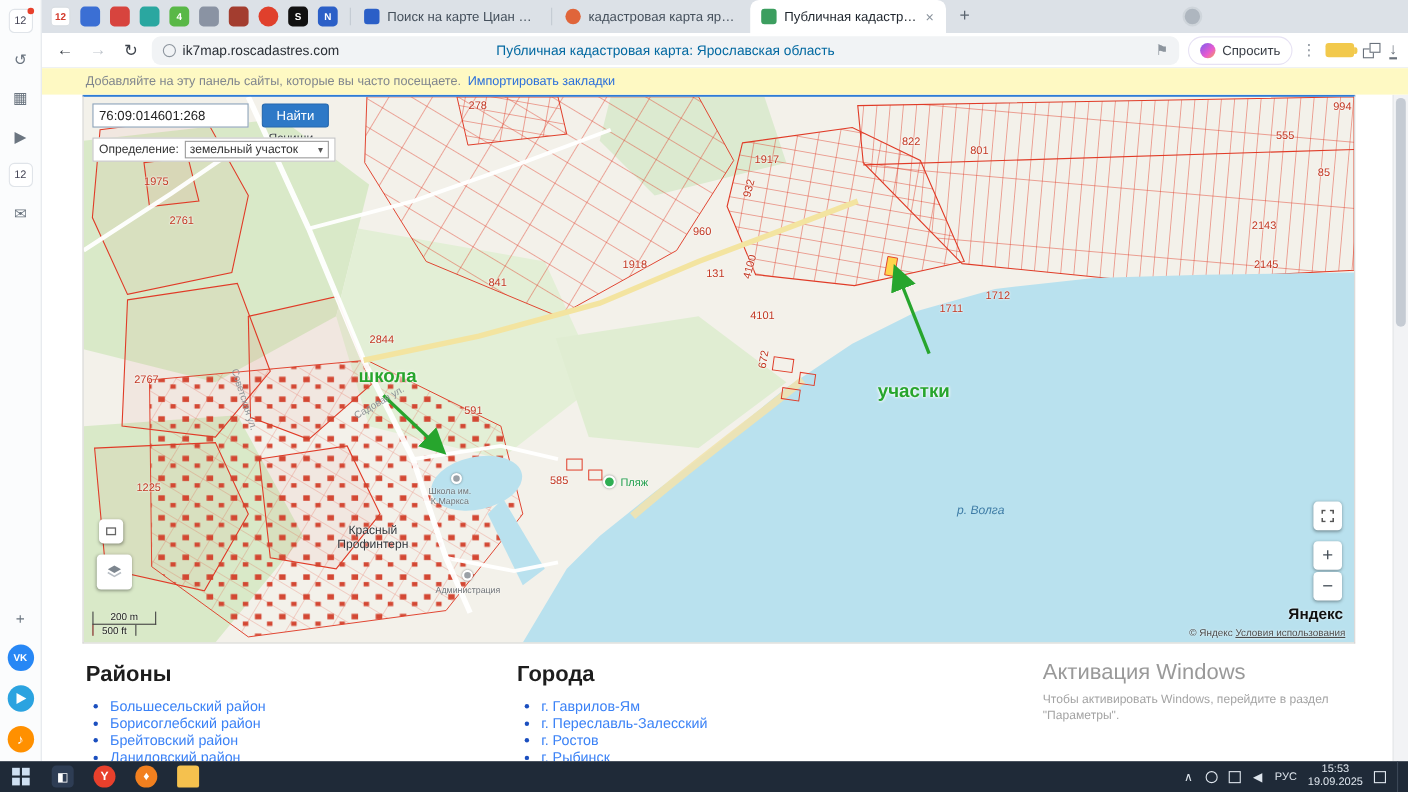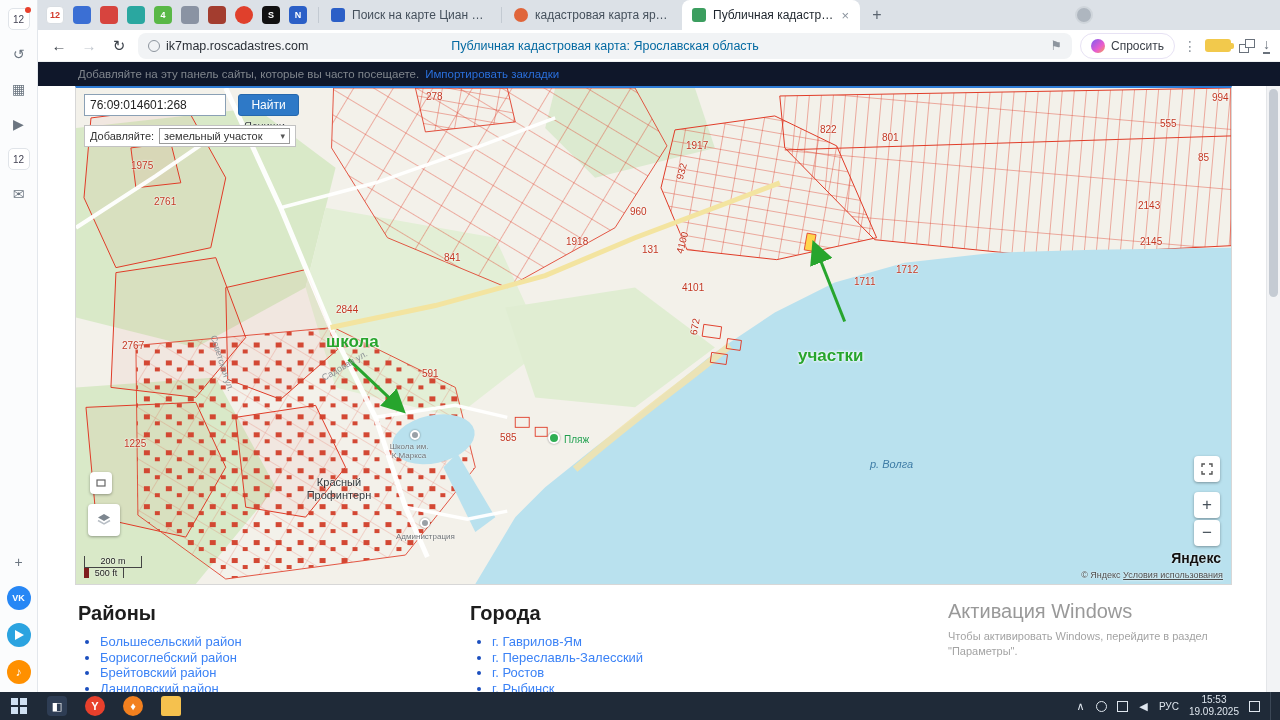--- a/index.html
+++ b/index.html
@@ -43,21 +43,21 @@
   .ask .spark { width:14px; height:14px; border-radius:50%; background:linear-gradient(135deg,#7b5cf0,#e85bd0 60%,#f6a14d); }
   .kebab { color:#8d959e; font-size:14px; }
   .batt { width:26px; height:13px; background:#f2c94c; border-radius:3px; position:relative; }
   .batt:after { content:""; position:absolute; right:-3px; top:3.5px; width:3px; height:6px; background:#f2c94c; border-radius:0 2px 2px 0; }
   .sqs { position:relative; width:16px; height:14px; }
   .sqs i { position:absolute; width:10px; height:9px; border:1.4px solid #6a727c; background:#fff; }
   .sqs i:first-child { left:0; bottom:0; } .sqs i:last-child { right:0; top:0; }
   .dl { color:#6a727c; font-size:14px; border-bottom:2px solid #6a727c; line-height:12px; height:16px; }
 
   
-  .notif { position:absolute; left:38px; right:0; top:62px; height:24px; background:#0f172a; display:flex; align-items:center; padding-left:40px; gap:6px; font-size:11.5px; color:#80868d; z-index:20; }
+  .notif { position:absolute; left:38px; right:0; top:62px; height:24px; background:#fef9c3; display:flex; align-items:center; padding-left:40px; gap:6px; font-size:11.5px; color:#80868d; z-index:20; }
   .notif a { color:#2a6fdb; text-decoration:none; }
 
   
   .page { position:absolute; left:38px; right:0; top:86px; bottom:28px; background:#fff; overflow:hidden; }
 
   
   .map { position:absolute; left:37px; top:0; width:1157px; height:499px; border-top:2px solid #2e7cd6; border-left:1px solid #d7d7d7; border-right:1px solid #d7d7d7; border-bottom:1px solid #d7d7d7; overflow:hidden; background:#f3f1ea; }
   .map svg.bg { position:absolute; left:0; top:0; width:100%; height:100%; }
   .ml { position:absolute; white-space:nowrap; transform-origin:left top; z-index:5; }
   .ml.n { color:#c23722; font-size:10px; text-shadow:0 0 2px #fff,0 0 2px #fff; }
@@ -79,21 +79,21 @@
   .defsel .car { color:#555; font-size:9px; }
 
   .ctl { position:absolute; background:#fff; border-radius:4px; box-shadow:0 1px 3px rgba(0,0,0,.35); display:flex; align-items:center; justify-content:center; color:#47515a; z-index:10; }
   .expand { right:11px; top:368px; width:26px; height:26px; }
   .zin { right:11px; top:404px; width:26px; height:26px; font-size:17px; }
   .zout { right:11px; top:432px; width:26px; height:26px; font-size:17px; }
   .layers { left:12px; top:416px; width:32px; height:32px; }
   .minit { left:14px; top:384px; width:22px; height:22px; }
   .scale { position:absolute; left:8px; bottom:6px; z-index:10; font-size:9px; color:#222; text-shadow:0 0 2px #fff;text-align:center; }
   .scale .sm { border:1px solid #444; border-top:none; padding:0 3px 1px; width:58px; }
-  .scale .sf { border:1px solid #444; border-bottom:none; border-top:none; border-left:5px solid #7f1d1d; border-right:1px solid #444; padding:0 3px; width:40px; }
+  .scale .sf { border:1px solid #444; border-bottom:none; border-top:none; border-left:1px solid #7f1d1d; border-right:1px solid #444; padding:0 3px; width:40px; }
   .ylogo { position:absolute; right:10px; bottom:18px; font-weight:bold; font-size:14px; color:#111; z-index:10; text-shadow:0 0 2px #fff; }
   .attr { position:absolute; right:8px; bottom:4px; font-size:9px; color:#4c4c4c; z-index:10; text-shadow:0 0 2px #fff; }
   .attr a { color:#4c4c4c; }
 
   
   .col { position:absolute; top:516px; width:360px; }
   .col h2 { font-size:20px; color:#1d1d1d; margin-bottom:9px; }
   .col ul { list-style:disc; margin-left:22px; }
   .col li { line-height:15.5px; font-size:13px; color:#1b4fbf; }
   .col a { color:#3b82f6; text-decoration:none; }
@@ -324,21 +324,21 @@
 
       <div class="anno" style="left:250px;top:244px">школа</div>
       <div class="anno" style="left:722px;top:258px">участки</div>
 
       <div class="mpanel">
         <div>
           <input value="76:09:014601:268" style="">
           <button class="findbtn">Найти</button>
         </div>
         <div class="mdef">
-          <span>Добавляйте:</span>
+          <span>Определение:</span>
           <span class="defsel">
             <span>земельный участок</span>
             <span class="car">▾</span>
           </span>
         </div>
       </div>
 
       <div class="ctl expand">
         <svg width="12" height="12" viewBox="0 0 12 12">
             <path d="M1 4V1h3M8 1h3v3M11 8v3H8M4 11H1V8" stroke="#555" fill="none" stroke-width="1.4"></path>

